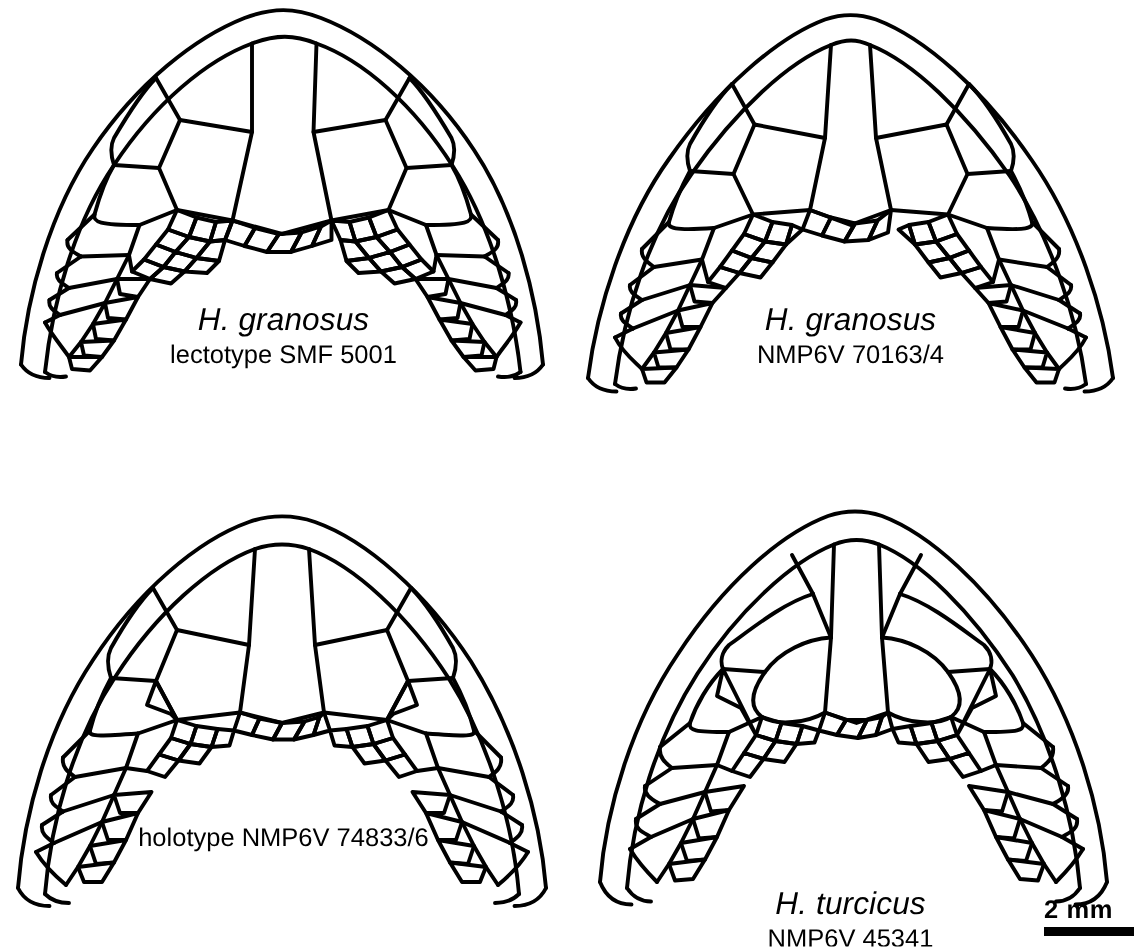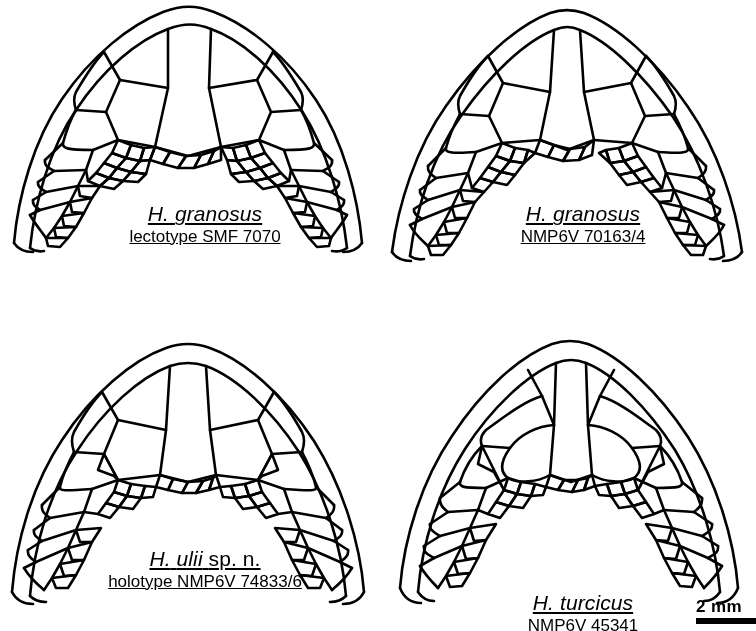--- a/index.html
+++ b/index.html
@@ -14,25 +14,24 @@
   }
   .figure{position:relative;width:756px;height:631px;}
   .panel{position:absolute;width:378px;height:300px;}
   #panel-1{left:0;top:0;}
   #panel-2{left:378px;top:0;}
   #panel-3{left:0;top:330px;}
   #panel-4{left:378px;top:330px;}
   .panel svg{position:absolute;left:0;top:0;display:block;}
   .caption{
     position:absolute;
-    left:16px;width:378px;
+    left:0;width:378px;
     text-align:center;
     line-height:1.08;
     pointer-events:none;
-    text-decoration:underline;
   }
   #panel-1 .caption{top:203px;}
   #panel-2 .caption{top:203px;}
   #panel-3 .caption{top:548px;}
   #panel-4 .caption{top:548px;margin-top:44px;}
   #panel-3 .caption,#panel-4 .caption{position:absolute;top:218px;}
   .sci-name{
     font-size:21px;
     font-style:italic;
     letter-spacing:0.1px;
@@ -142,21 +141,21 @@
         <path d="M268 178 L277 186 L263 189 L254 181 Z"></path>
         <path d="M291 170 L289 181 M299 186 L297 196 L285 198 L277 186 Z"></path>
         <path d="M307 202 L305 212 L293 213 L285 198 Z"></path>
         <path d="M315 216 L313 226 L301 227 L293 213 Z"></path>
         <path d="M323 228 L321 237 L309 238 L301 227 Z"></path>
         <path d="M331 238 L329 246 L317 247 L309 238 Z"></path>
       </g>
     </svg>
     <div class="caption">
       <div class="sci-name"><span>H.</span> <span>granosus</span></div>
-      <div class="voucher">lectotype SMF 7070</div>
+      <div class="voucher">lectotype SMF 5001</div>
     </div>
   </div>
 
   <div class="panel" id="panel-2">
     <svg width="378" height="300" viewBox="0 0 378 300">
       <g fill="none" stroke="#000" stroke-width="2.6" stroke-linecap="round" stroke-linejoin="round">
         <path d="M14 252 C20 205 38 148 68 106 C100 60 140 25 172 13 C184 9 194 9 206 13 C238 25 278 60 310 107 C340 150 358 206 364 252"></path>
         <path d="M32 256 C38 209 55 155 83 116 C113 73 148 41 176 30 C186 26 193 26 202 30 C230 41 265 74 295 117 C322 157 340 211 346 256"></path>
         <path d="M14 252 C18 258 24 261 33 261"></path>
         <path d="M32 256 C36 259 40 260 46 259"></path>
@@ -279,21 +278,20 @@
         <path d="M262 162 L270 173 L257 177 L249 166 Z"></path>
         <path d="M249 166 L257 177 L243 179 L235 168 Z"></path>
         <path d="M270 173 L278 184 L266 188 L257 177 Z"></path>
         <path d="M292 182 L278 184 M300 200 L296 212 L284 212 L275 198 Z"></path>
         <path d="M308 218 L304 230 L292 230 L284 212 Z"></path>
         <path d="M316 234 L312 246 L300 245 L292 230 Z"></path>
         <path d="M324 248 L320 258 L308 258 L300 245 Z"></path>
       </g>
     </svg>
     <div class="caption">
-      <div class="sci-name"><span>H.</span> <span>ulii</span> <span class="roman">sp. n.</span></div>
       <div class="voucher">holotype NMP6V 74833/6</div>
     </div>
   </div>
 
   <div class="panel" id="panel-4">
     <svg width="378" height="300" viewBox="0 0 378 300">
       <g fill="none" stroke="#000" stroke-width="2.6" stroke-linecap="round" stroke-linejoin="round">
         <path d="M22 258 C26 208 44 150 74 106 C104 60 142 26 174 14 C186 10 198 10 210 14 C242 26 280 61 310 107 C339 152 356 209 360 258"></path>
         <path d="M40 262 C44 214 60 161 87 119 C114 77 150 44 178 33 C188 29 198 29 208 33 C236 44 270 78 297 120 C323 163 338 216 342 262"></path>
         <path d="M22 258 C26 268 33 273 43 273"></path>

